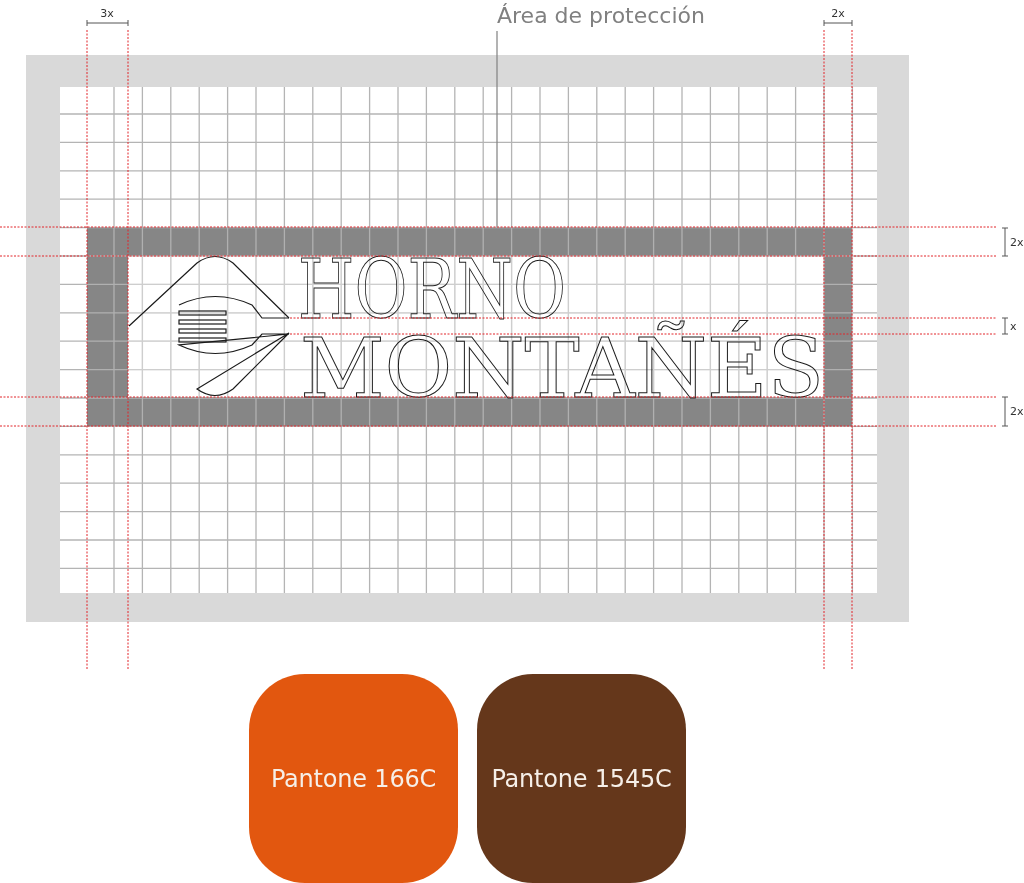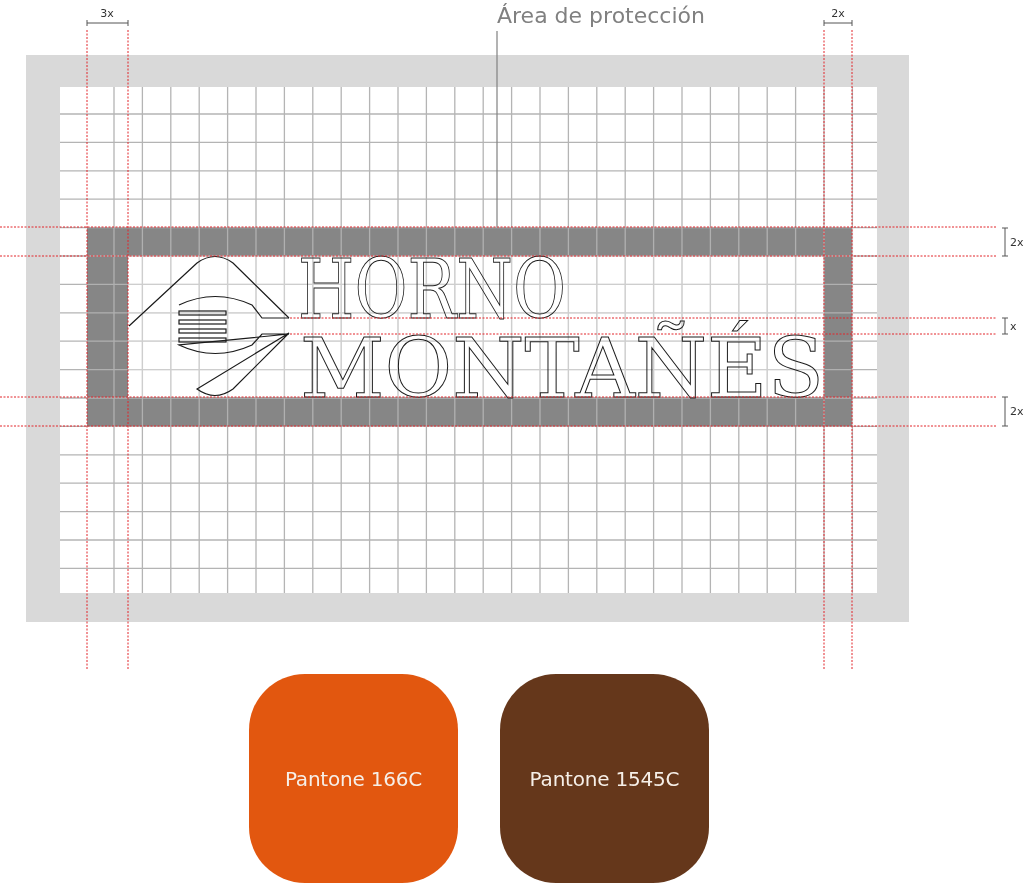--- a/index.html
+++ b/index.html
@@ -1,24 +1,24 @@
 <!DOCTYPE html>
 <html><head>
   <meta charset="utf-8">
   <style>
     html, body { margin: 0; padding: 0; background: #ffffff; }
     body { width: 1024px; height: 883px; position: relative; overflow: hidden; font-family: "DejaVu Sans", sans-serif; }
     #canvas { position: absolute; left: 0; top: 0; width: 1024px; height: 883px; }
     .swatch {
       position: absolute; top: 674px; width: 209px; height: 209px;
       border-radius: 56px; display: flex; align-items: center; justify-content: center;
-      color: #f6efe8; font-family: "DejaVu Sans", sans-serif; font-size: 20px; letter-spacing: -0.2px;
+      color: #f6efe8; font-family: "DejaVu Sans", sans-serif; font-size: 24px; letter-spacing: -0.2px;
     }
     #swatch-orange { left: 249px; }
-    #swatch-brown { left: 500px; }
+    #swatch-brown { left: 477px; }
   </style>
 </head>
 <body>
 
 <svg id="canvas" xmlns="http://www.w3.org/2000/svg" width="1024" height="883" viewBox="0 0 1024 883">
 
   <rect x="26" y="55" width="883" height="567" fill="#d9d9d9"></rect>
 
   <rect x="60" y="87" width="817" height="506" fill="#ffffff"></rect>
 

